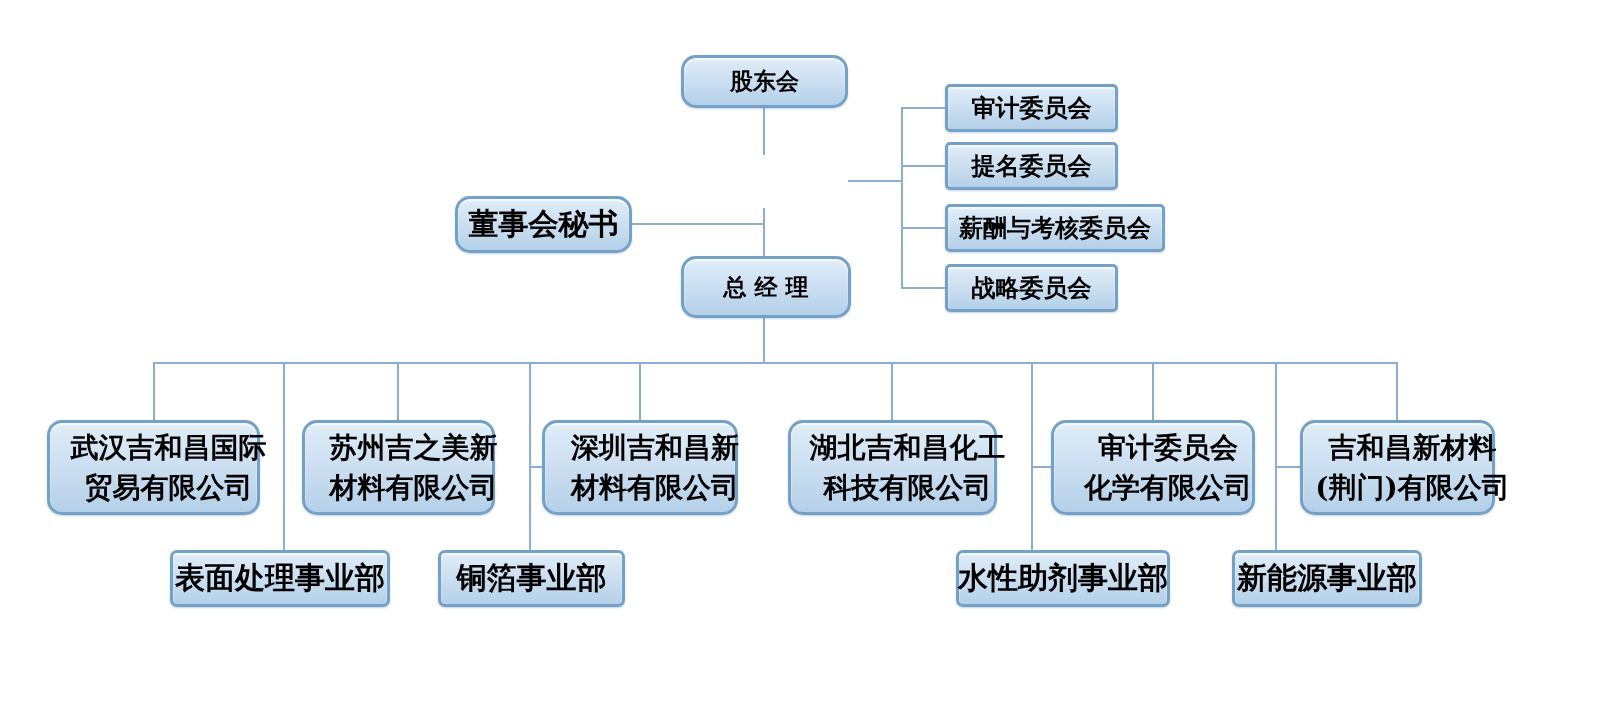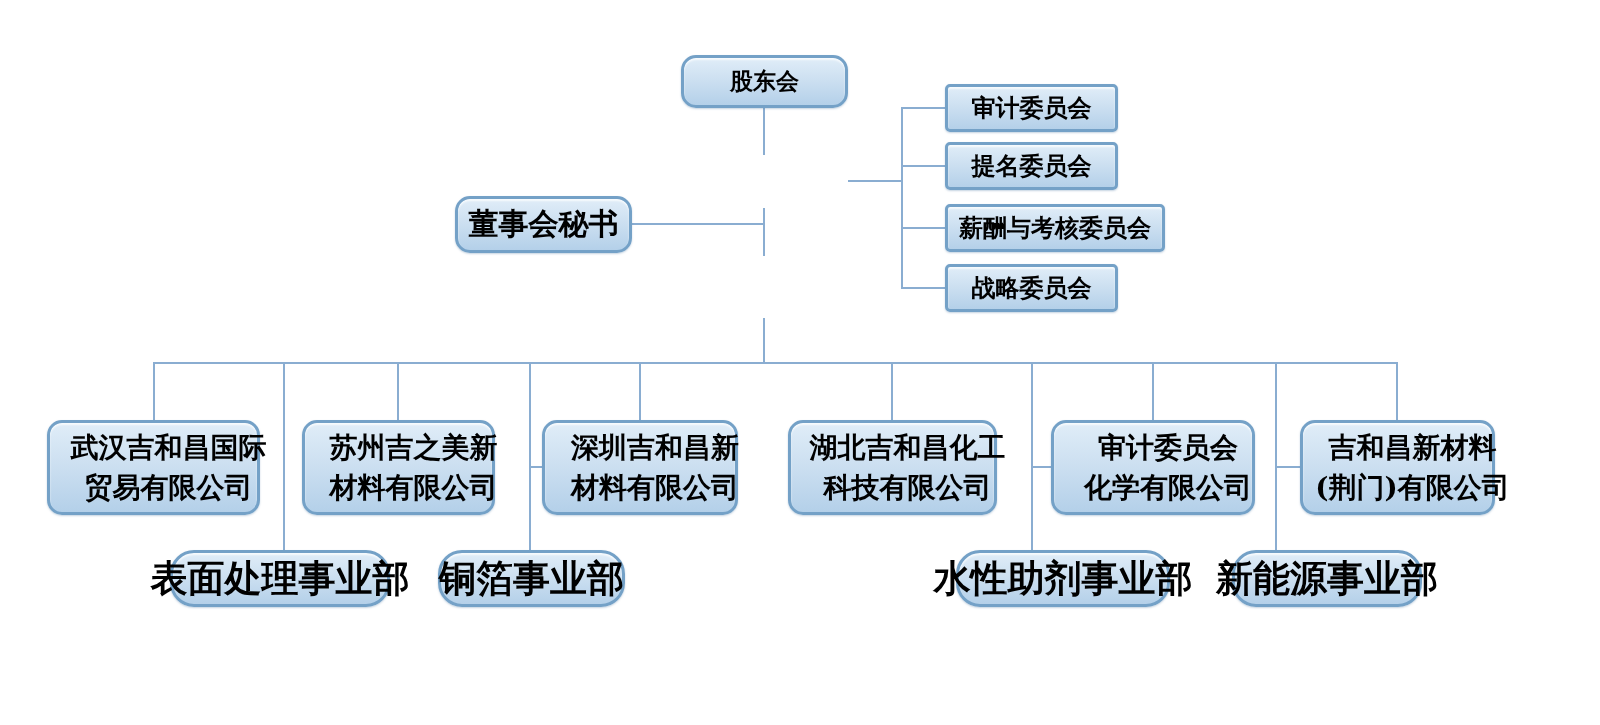--- a/index.html
+++ b/index.html
@@ -16,21 +16,21 @@
     border:3px solid #74a1c7;border-radius:15px;
     background:linear-gradient(180deg,#e0edf8 0%,#cde0f1 45%,#b4d0e9 100%);
     box-shadow:inset 0 2px 2px rgba(255,255,255,.75),0 1px 2px rgba(90,130,170,.35);
     display:flex;align-items:center;justify-content:center;
     color:#000;font-weight:700;text-align:center;white-space:nowrap;
   }
   .lvl-top{font-size:23px;text-align:center;}
   .secretary{font-size:30px;}
   .committee{font-size:24px;border-radius:5px;}
   .company{font-size:28px;line-height:40px;padding-left:30px;}
-  .division{font-size:37px;border-radius:24px;}
+  .division{font-size:30px;border-radius:7px;}
 </style>
 </head>
 <body>
 
 <div class="canvas">
 
   <div class="vline" style="left:763px;top:108px;height:47px"></div>
   <div class="vline" style="left:763px;top:208px;height:48px"></div>
   <div class="vline" style="left:763px;top:318px;height:46px"></div>
   <div class="hline" style="left:632px;top:223px;width:132px"></div>
@@ -57,20 +57,23 @@
   <div class="vline" style="left:1275px;top:362px;height:188px"></div>
   <div class="hline" style="left:529px;top:466px;width:14px"></div>
   <div class="hline" style="left:1031px;top:466px;width:21px"></div>
   <div class="hline" style="left:1275px;top:466px;width:26px"></div>
 
   <div class="node lvl-top" style="left:681px;top:55px;width:167px;height:53px">
     <span>股东会</span>
   </div>
   <div class="node secretary" style="left:455px;top:196px;width:177px;height:57px">
     <span>董事会秘书</span>
+  </div>
+  <div class="node lvl-top" style="left:681px;top:256px;width:170px;height:62px">
+    <span>总 经 理</span>
   </div>
 
   <div class="node committee" style="left:945px;top:84px;width:173px;height:48px">
     <span>审计委员会</span>
   </div>
   <div class="node committee" style="left:945px;top:142px;width:173px;height:48px">
     <span>提名委员会</span>
   </div>
   <div class="node committee" style="left:945px;top:204px;width:220px;height:48px">
     <span>薪酬与考核委员会</span>

